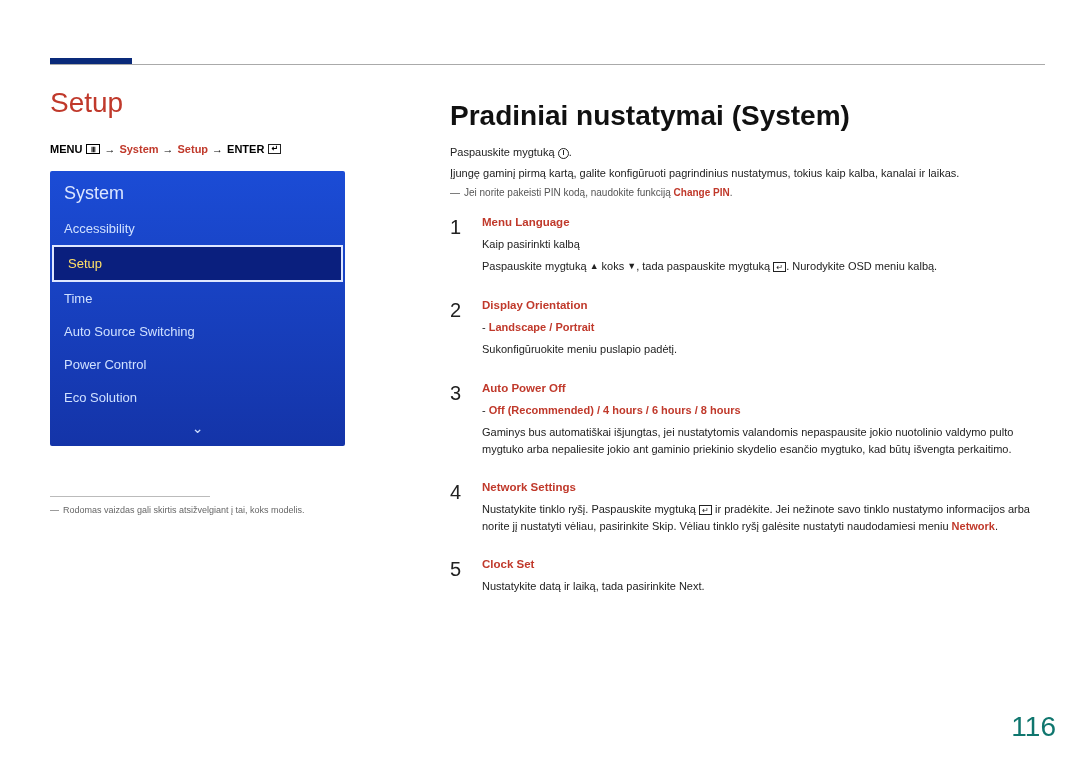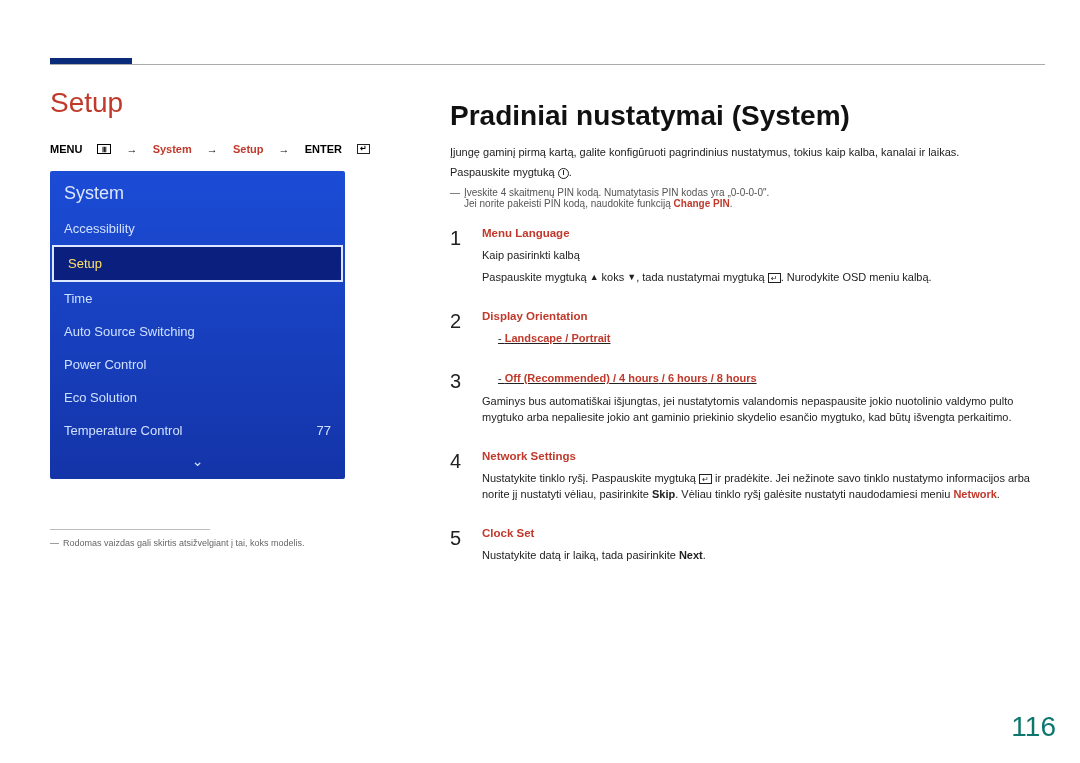--- a/index.html
+++ b/index.html
@@ -32,21 +32,20 @@
     margin-bottom: 24px;
   }
   .breadcrumb {
     font-size: 11px;
     font-weight: bold;
     margin-bottom: 16px;
     display: flex;
     align-items: center;
     flex-wrap: wrap;
     gap: 4px;
-    justify-content: space-between;
   }
   .breadcrumb .red { color: #c0392b; }
   .breadcrumb .black { color: #000; }
   .icon-box {
     display: inline-block;
     border: 1px solid #000;
     width: 14px; height: 10px;
     font-size: 7px; line-height: 9px;
     text-align: center;
     vertical-align: middle;
@@ -129,25 +128,25 @@
     flex-shrink: 0;
   }
   .step-body { flex: 1; font-size: 11px; }
   .step-title {
     color: #c0392b;
     font-weight: bold;
     font-size: 11.5px;
     margin-bottom: 8px;
   }
   .step-body p { margin-bottom: 6px; color: #222; line-height: 1.5; }
-  .opt-line { margin-left: 16px; text-decoration: underline; }
+  .opt-line { margin-left: 0; }
   .opt-line .dash { color: #222; }
   .opt-line .red { color: #c0392b; font-weight: bold; }
   .inline-red { color: #c0392b; font-weight: bold; }
-  .inline-bold { font-weight: bold; }
+  .inline-bold { font-weight: normal; }
   .tri { font-size: 9px; vertical-align: 1px; }
   .enter-icon {
     display: inline-block;
     border: 1px solid #222;
     width: 13px; height: 10px;
     position: relative;
     vertical-align: middle;
   }
   .enter-icon::after {
     content: "↵";
@@ -212,70 +211,67 @@
         </div>
         <div class="menu-item">
           <span>Auto Source Switching</span>
         </div>
         <div class="menu-item">
           <span>Power Control</span>
         </div>
         <div class="menu-item">
           <span>Eco Solution</span>
         </div>
-        <div class="menu-item">
-          <span>Temperature Control</span>
-          <span>77</span>
-        </div>
       </div>
     <div class="menu-down">⌄</div>
   </div>
 
   <div class="footnote-rule"></div>
   <div class="footnote">
     <span>―</span>
     <span>Rodomas vaizdas gali skirtis atsižvelgiant į tai, koks modelis.</span>
   </div>
 </div>
 
 <div class="right-col">
   <div class="section-title">Pradiniai nustatymai (System)</div>
-  <p class="intro">Įjungę gaminį pirmą kartą, galite konfigūruoti pagrindinius nustatymus, tokius kaip kalba, kanalai ir laikas.</p>
   <p class="intro">
     <span>Paspauskite mygtuką </span><span class="power-icon"></span><span>.</span>
   </p>
+  <p class="intro">Įjungę gaminį pirmą kartą, galite konfigūruoti pagrindinius nustatymus, tokius kaip kalba, kanalai ir laikas.</p>
   <div class="small-note">
     <span>―</span>
     <div>
-      <div>Įveskite 4 skaitmenų PIN kodą. Numatytasis PIN kodas yra „0-0-0-0".</div>
       <div>
         <span>Jei norite pakeisti PIN kodą, naudokite funkciją </span><span class="inline-red">Change PIN</span><span>.</span>
       </div>
     </div>
   </div>
 
   <div id="steps">
       <div class="step">
         <div class="step-num">1</div>
         <div class="step-body">
           <div class="step-title">Menu Language</div>
           <p>Kaip pasirinkti kalbą</p>
-          <p><span>Paspauskite mygtuką </span><span class="tri">▲</span><span> koks </span><span class="tri">▼</span><span>, tada nustatymai mygtuką </span><span class="enter-icon"></span><span>. Nurodykite OSD meniu kalbą.</span></p>
+          <p><span>Paspauskite mygtuką </span><span class="tri">▲</span><span> koks </span><span class="tri">▼</span><span>, tada paspauskite mygtuką </span><span class="enter-icon"></span><span>. Nurodykite OSD meniu kalbą.</span></p>
         </div>
       </div>
       <div class="step">
         <div class="step-num">2</div>
         <div class="step-body">
           <div class="step-title">Display Orientation</div>
           <p class="opt-line"><span class="dash">-   </span><span class="red">Landscape</span><span class="red"> / </span><span class="red">Portrait</span></p>
+          <p>Sukonfigūruokite meniu puslapio padėtį.</p>
         </div>
       </div>
       <div class="step">
         <div class="step-num">3</div>
         <div class="step-body">
+          <div class="step-title">Auto Power Off</div>
           <p class="opt-line"><span class="dash">-   </span><span class="red">Off (Recommended)</span><span class="red"> / </span><span class="red">4 hours</span><span class="red"> / </span><span class="red">6 hours</span><span class="red"> / </span><span class="red">8 hours</span></p>
           <p>Gaminys bus automatiškai išjungtas, jei nustatytomis valandomis nepaspausite jokio nuotolinio valdymo pulto mygtuko arba nepaliesite jokio ant gaminio priekinio skydelio esančio mygtuko, kad būtų išvengta perkaitimo.</p>
         </div>
       </div>
       <div class="step">
         <div class="step-num">4</div>
         <div class="step-body">
           <div class="step-title">Network Settings</div>
           <p><span>Nustatykite tinklo ryšį. Paspauskite mygtuką </span><span class="enter-icon"></span><span> ir pradėkite. Jei nežinote savo tinklo nustatymo informacijos arba norite jį nustatyti vėliau, pasirinkite </span><span class="inline-bold">Skip</span><span>. Vėliau tinklo ryšį galėsite nustatyti naudodamiesi meniu </span><span class="inline-red">Network</span><span>.</span></p>
         </div>

